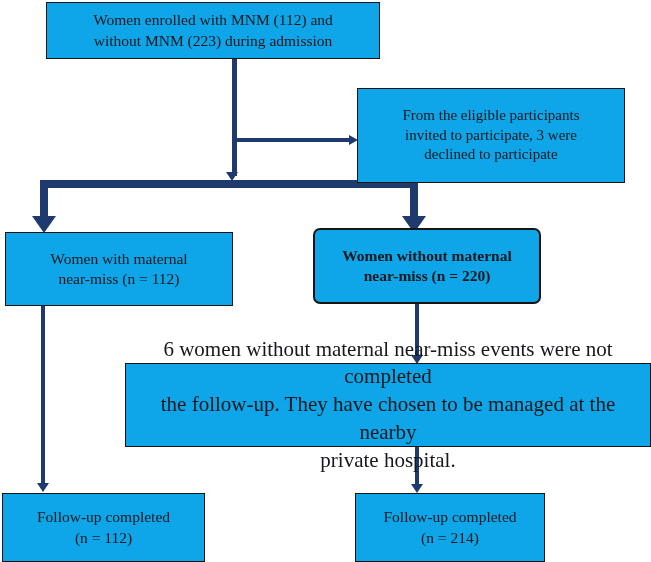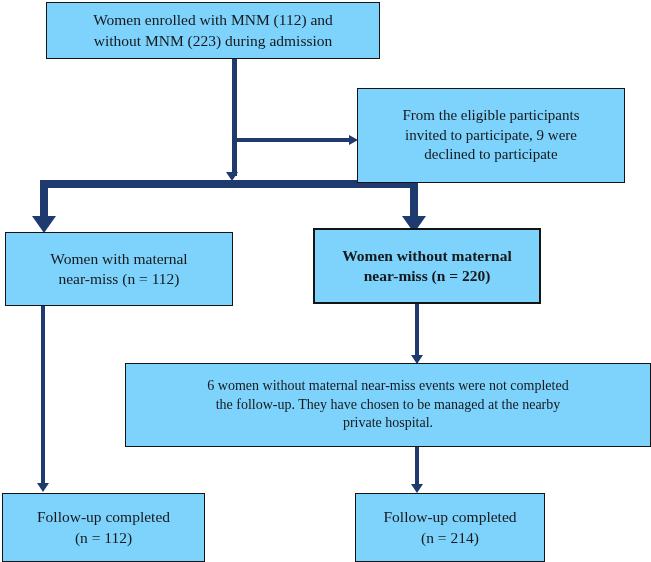--- a/index.html
+++ b/index.html
@@ -12,42 +12,42 @@
     width: 651px;
     height: 562px;
     background: #ffffff;
     font-family: "Liberation Serif", "DejaVu Serif", serif;
     overflow: hidden;
   }
   .node {
     position: absolute;
     box-sizing: border-box;
     border: 1.6px solid #141414;
-    background: #7dd3fc;
+    background: #0ea5e9;
     display: flex;
     align-items: center;
     justify-content: center;
     text-align: center;
     color: #16181c;
     line-height: 1.32;
     padding: 4px 8px;
     z-index: 3;
   }
   .node span {
     display: block;
     width: 100%;
     white-space: pre-line;
   }
 
   
   #node-enrolled   { left: 46px;  top: 2px;   width: 334px; height: 57px;  font-size: 15.5px; }
   #node-declined   { left: 357px; top: 88px;  width: 268px; height: 95px;  font-size: 15px; }
   #node-mnm        { left: 5px;   top: 232px; width: 228px; height: 74px;  font-size: 15.5px; font-family: Liberation Serif, serif; }
-  #node-nonmnm     { left: 313px; top: 228px; width: 228px; height: 76px;  font-size: 15.5px; font-weight: 700; border-width: 2px; }
-  #node-notcomplete{ left: 125px; top: 363px; width: 526px; height: 84px;  font-size: 14px; }
+  #node-nonmnm     { left: 313px; top: 228px; width: 228px; height: 76px;  font-size: 15.5px; font-weight: 700; border-width: 2px; border-radius: 7px; }
+  #node-notcomplete{ left: 125px; top: 363px; width: 526px; height: 84px;  font-size: 21px; }
   #node-followup-l { left: 2px;   top: 493px; width: 203px; height: 69px;  font-size: 15.5px; }
   #node-followup-r { left: 355px; top: 493px; width: 190px; height: 69px;  font-size: 15.5px; }
 
   
   .conn {
     position: absolute;
     background: #1f3a6e;
     z-index: 2;
   }
   .arrow-head {
@@ -125,21 +125,21 @@
   <div class="conn" id="line-right-b"></div>
   <div class="arrow-head arrow-down" id="line-right-b-head"></div>
 
   <div class="node" id="node-enrolled">
     <span>Women enrolled with MNM (112) and
 without MNM (223) during admission</span>
   </div>
 
   <div class="node" id="node-declined">
     <span>From the eligible participants
-invited to participate, 9 were
+invited to participate, 3 were
 declined to participate</span>
   </div>
 
   <div class="node" id="node-mnm">
     <span>Women with maternal
 near-miss (n = 112)</span>
   </div>
 
   <div class="node" id="node-nonmnm">
     <span>Women without maternal

